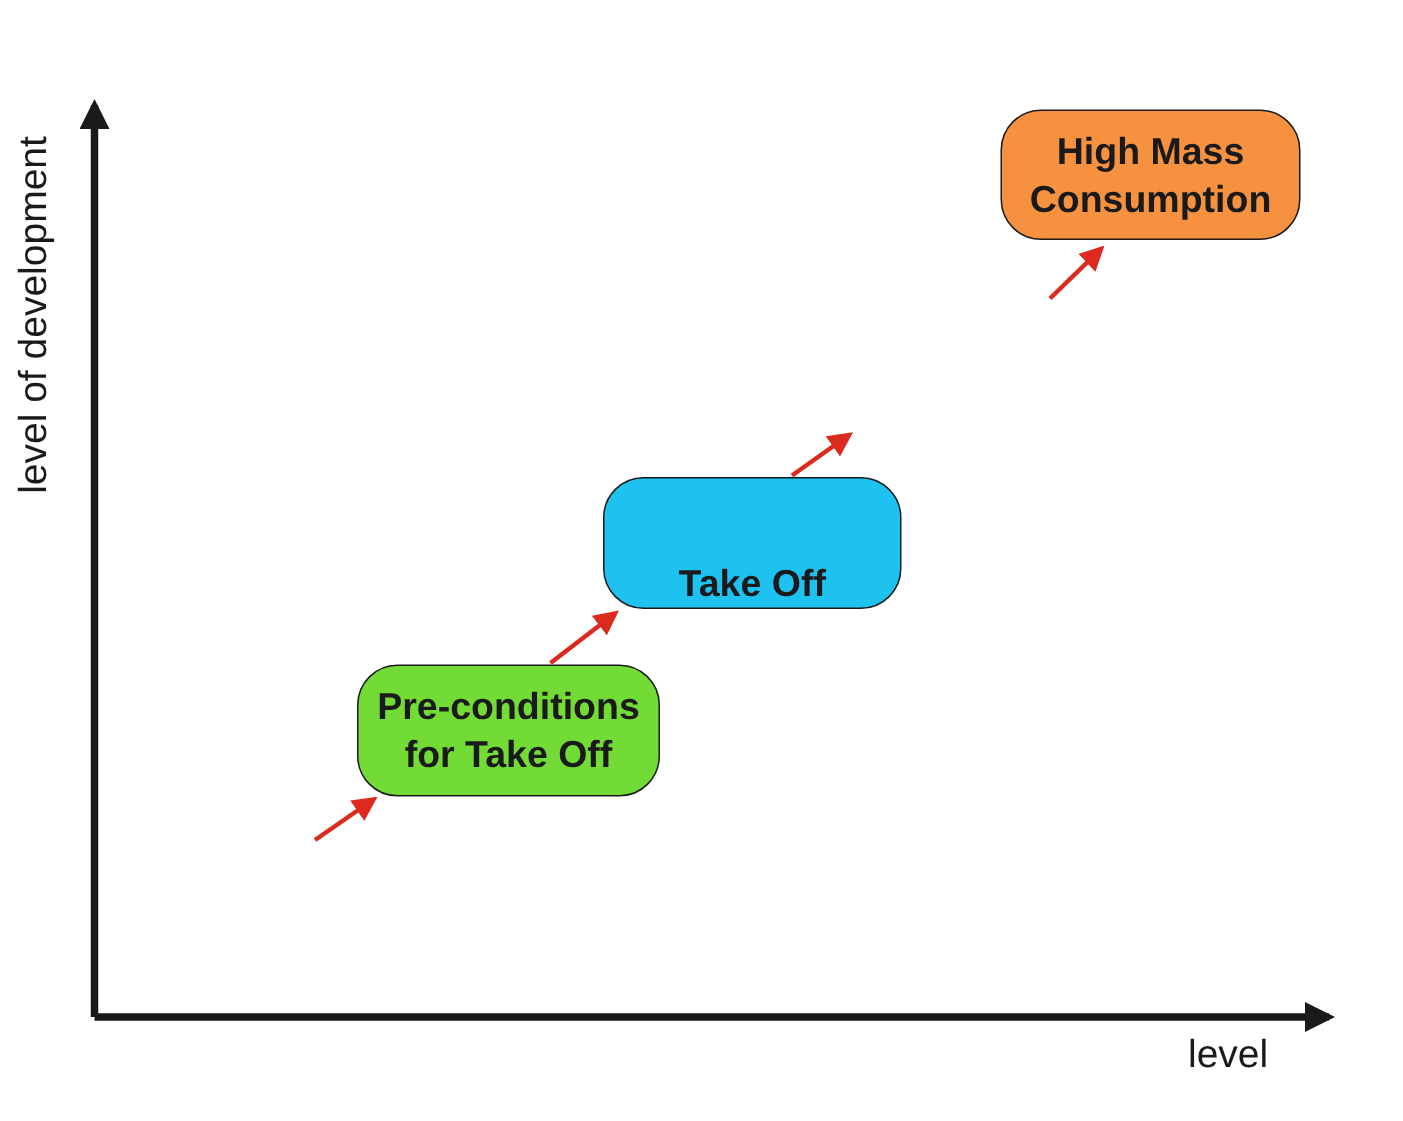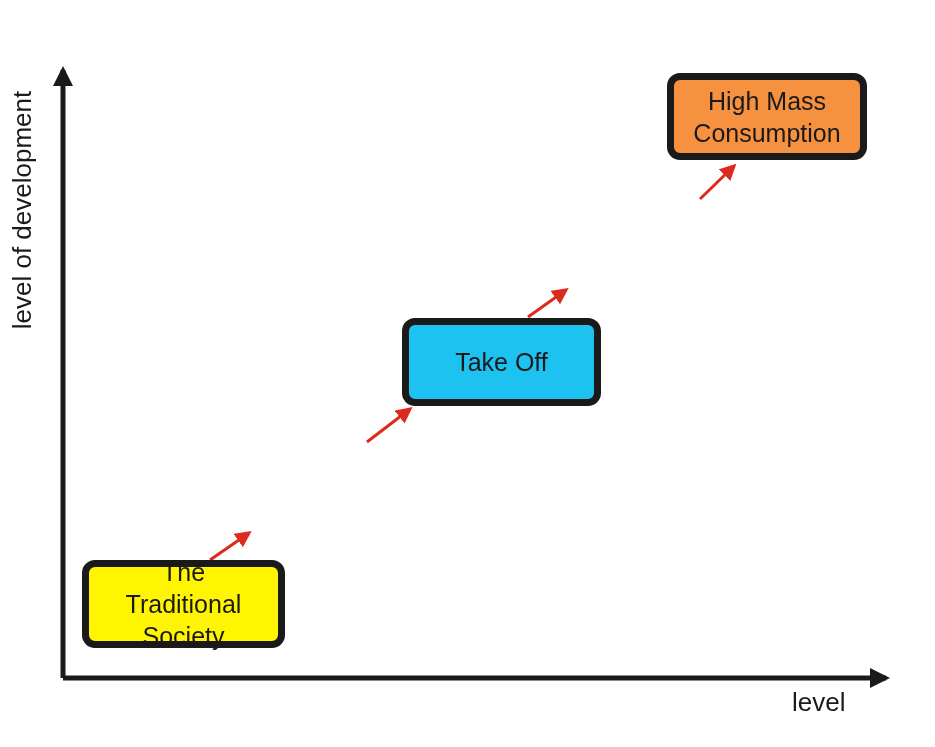--- a/index.html
+++ b/index.html
@@ -18,31 +18,31 @@
   .overlay {
     position: absolute;
     left: 0;
     top: 0;
     width: 935px;
     height: 747px;
   }
   .stage {
     position: absolute;
     box-sizing: border-box;
-    border: 7px solid #a16207;
-    border-radius: 13px;
+    border: 1px solid #a16207;
+    border-radius: 27px;
     display: flex;
     align-items: center;
     justify-content: center;
     text-align: center;
     padding: 0 12px;
     font-size: 25px;
     line-height: 1.28;
     color: #1a1a1a;
-    font-weight: 400;
+    font-weight: 700;
   }
   .s1 { left: 82px;  top: 560px; width: 203px; height: 88px; }
   .s2 { left: 238px; top: 443px; width: 202px; height: 88px; }
   .s3 { left: 402px; top: 318px; width: 199px; height: 88px; }
   .s4 { left: 563px; top: 200px; width: 200px; height: 86px; }
   .s5 { left: 667px; top: 73px;  width: 200px; height: 87px; }
   .axis-label {
     position: absolute;
     color: #1a1a1a;
     font-size: 26px;
@@ -75,26 +75,26 @@
 
     <line x1="63" y1="678" x2="63" y2="70" stroke-width="5" marker-end="url(#axisHead)" stroke="#1a1a1a"></line>
     <line x1="63" y1="678" x2="886" y2="678" stroke-width="5" marker-end="url(#axisHead)" stroke="#1a1a1a"></line>
 
     <line x1="210" y1="560" x2="249" y2="533" stroke-width="3" marker-end="url(#flowHead)" stroke="#dc2a1e"></line>
     <line x1="367" y1="442" x2="410" y2="409" stroke-width="3" marker-end="url(#flowHead)" stroke="#dc2a1e"></line>
     <line x1="528" y1="317" x2="566" y2="290" stroke-width="3" marker-end="url(#flowHead)" stroke="#dc2a1e"></line>
     <line x1="700" y1="199" x2="734" y2="166" stroke-width="3" marker-end="url(#flowHead)" stroke="#dc2a1e"></line>
   </svg>
 
-  <div class="stage s1" style="background-color: rgb(255, 244, 1); border-color: rgb(26, 26, 26);">
-    <span>The Traditional Society</span>
+
+  <div class="stage s2" style="background-color: rgb(114, 219, 53); border-color: rgb(26, 26, 26);">
+    <span>Pre-conditions for Take Off</span>
   </div>
 
-
-  <div class="stage s3" style="background-color: rgb(30, 194, 240); border-color: rgb(26, 26, 26);">
+  <div class="stage s3" style="background-color: rgb(30, 194, 240); border-color: rgb(26, 26, 26); align-items: flex-end;">
     <span>Take Off</span>
   </div>
 
 
   <div class="stage s5" style="background-color: rgb(246, 145, 64); border-color: rgb(26, 26, 26);">
     <span>High Mass Consumption</span>
   </div>
 
   <div class="axis-label y-label">level of development</div>
   <div class="axis-label x-label">level</div>

